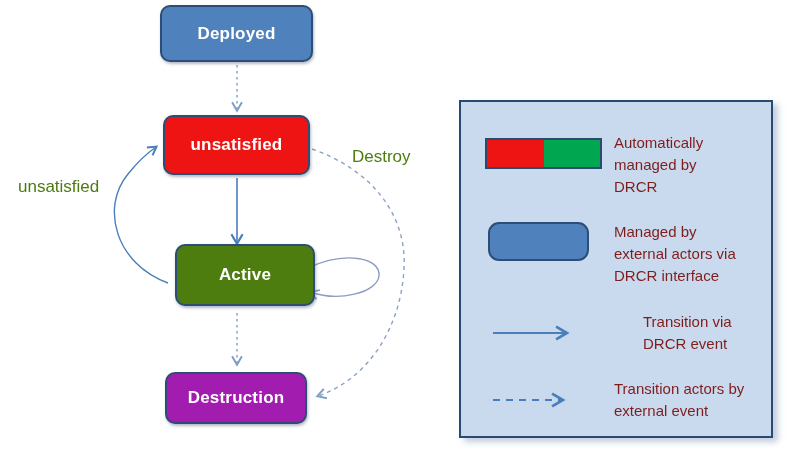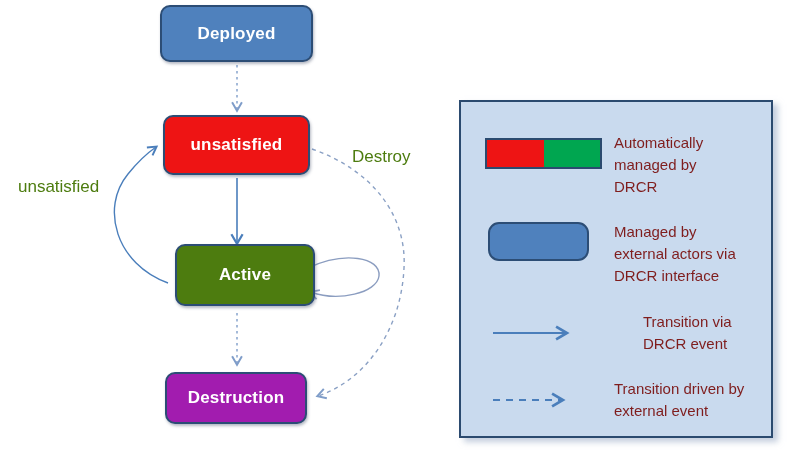--- a/index.html
+++ b/index.html
@@ -162,17 +162,17 @@
 DRCR event</div>
 
     <svg class="legend-arrow" id="legend-arrow-dashed" viewBox="0 0 90 16" xmlns="http://www.w3.org/2000/svg">
       <defs>
         <marker id="lgHeadDash" markerWidth="10" markerHeight="10" refX="7.5" refY="5" orient="auto">
           <path d="M2,1.5 L8,5 L2,8.5" fill="none" stroke="#4a7ebb" stroke-width="1.5"></path>
         </marker>
       </defs>
       <line x1="3" y1="8" x2="72" y2="8" stroke="#4a7ebb" stroke-width="1.8" stroke-dasharray="7,6" marker-end="url(#lgHeadDash)"></line>
     </svg>
-    <div class="legend-text" id="legend-text-3">Transition driven by
+    <div class="legend-text" id="legend-text-3">Transition actors by
 external event</div>
 
   </div>
 </div>
 
 </body></html>

